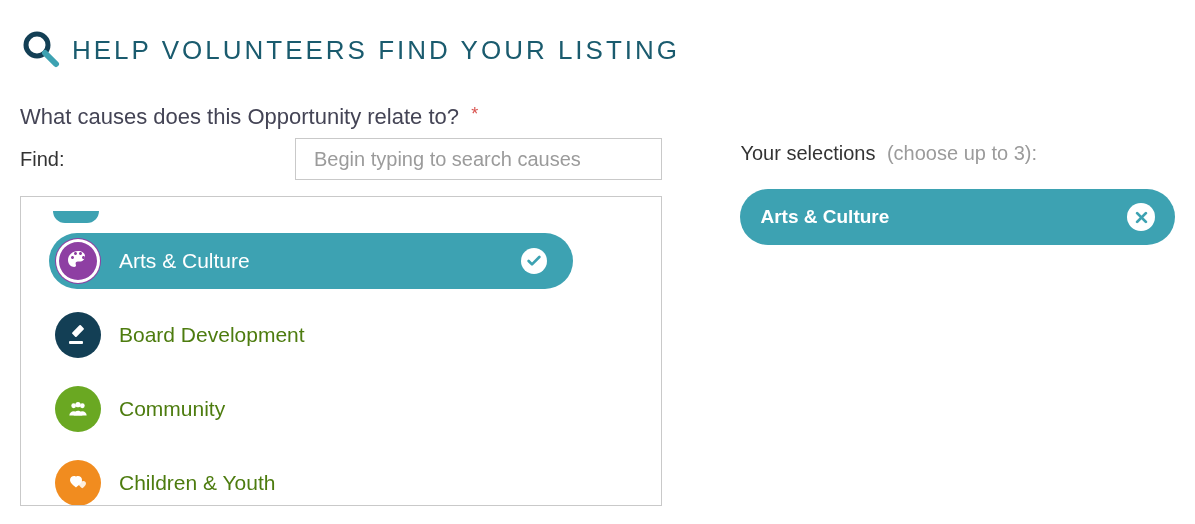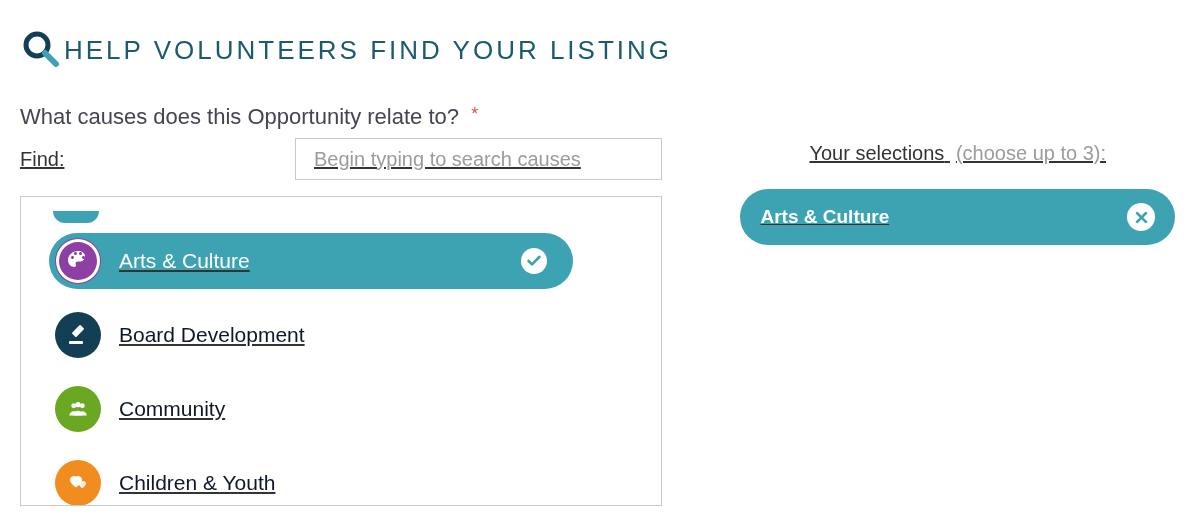--- a/index.html
+++ b/index.html
@@ -11,21 +11,21 @@
       font-family: "Segoe UI", "Helvetica Neue", Arial, sans-serif;
       background: #fff;
       width: 1195px;
       height: 524px;
       padding: 28px 20px;
       color: #333;
     }
     .header-row {
       display: flex;
       align-items: center;
-      gap: 4px;
+      gap: 12px;
       margin-bottom: 32px;
     }
     .header-row svg {
       flex: 0 0 auto;
     }
     .page-title {
       font-size: 26px;
       font-weight: 400;
       letter-spacing: 3px;
       color: #1a5b6e;
@@ -38,28 +38,26 @@
     .required-star {
       color: #d9534f;
       margin-left: 6px;
       font-size: 18px;
       vertical-align: top;
     }
     .columns {
       display: flex;
       gap: 78px;
       align-items: flex-start;
-      text-decoration: underline;
     }
     .left-col {
       width: 658px;
     }
     .right-col {
       width: 445px;
-      text-align: center;
     }
     .find-row {
       display: flex;
       align-items: center;
       margin-bottom: 16px;
     }
     .find-label {
       font-size: 20px;
       color: #333;
       width: 275px;
@@ -125,21 +123,21 @@
       flex: 0 0 46px;
     }
     .selected .cause-icon {
       box-shadow: 0 0 0 3px #fff inset;
       border: 1px solid rgba(0,0,0,0);
     }
     .cause-label {
       flex: 1;
       margin-left: 18px;
       font-size: 21px;
-      color: #0f172a;
+      color: #4d7c0f;
     }
     .cause-row.selected .cause-label {
       color: #fff;
     }
     .check-badge {
       width: 26px;
       height: 26px;
       border-radius: 50%;
       background: #fff;
       display: none;

